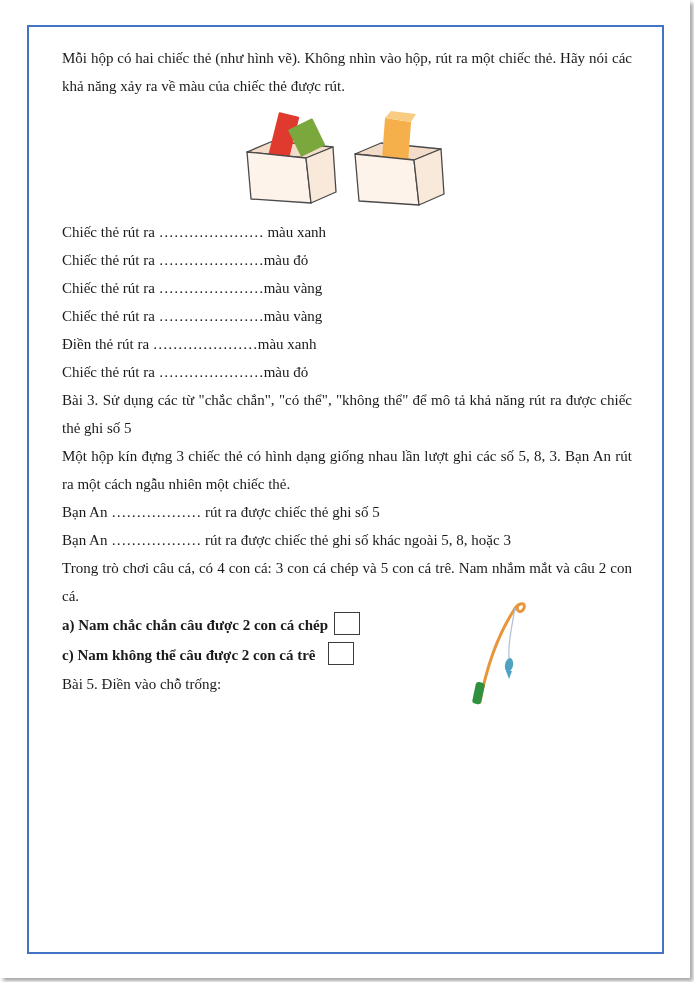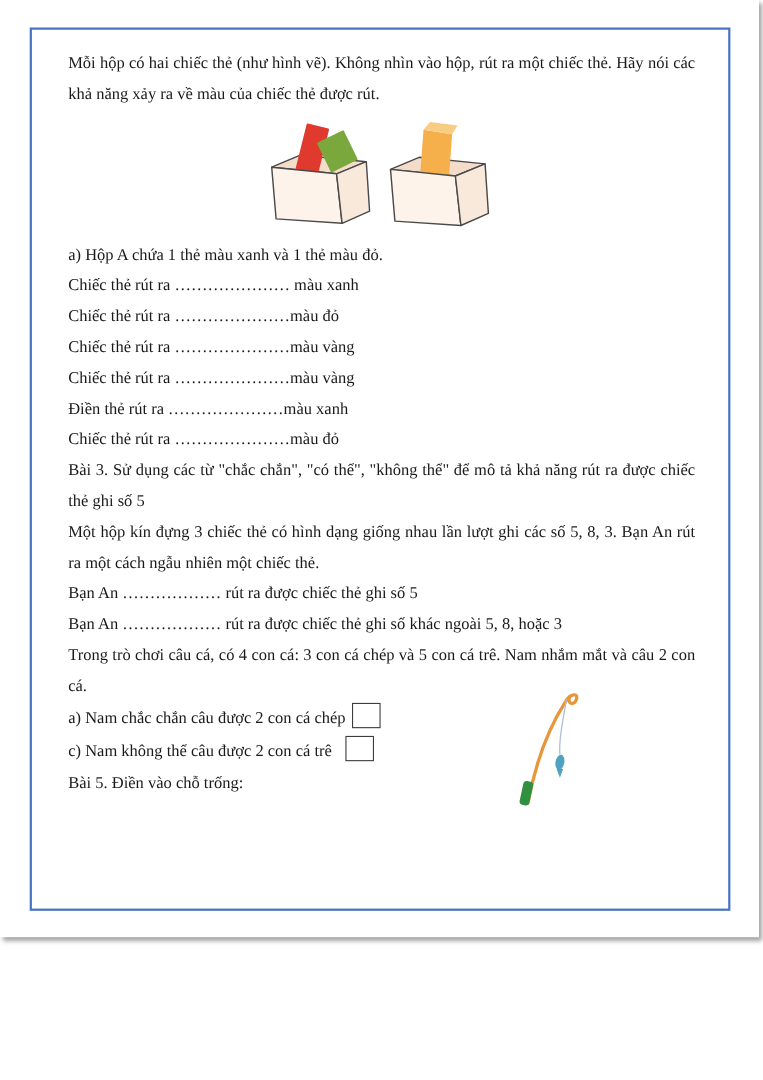--- a/index.html
+++ b/index.html
@@ -2,36 +2,36 @@
 <html><head>
 <meta charset="utf-8">
 <style>
   html,body{margin:0;padding:0;}
   body{
     width:694px;height:982px;background:#ffffff;
     font-family:"Liberation Serif","DejaVu Serif",serif;
     overflow:hidden;
   }
   .sheet{
-    position:relative;width:690px;height:852px;background:#ffffff;
+    position:relative;width:690px;height:978px;background:#ffffff;
     box-shadow:3px 3px 4px rgba(90,90,90,0.55);
   }
   .frame{
     position:absolute;left:27px;top:25px;right:26px;bottom:24px;
     border:2px solid #4472c4;
     pointer-events:none;
   }
   .content{position:absolute;left:62px;top:44px;width:570px;}
   .para{margin:0;font-size:15px;line-height:28px;color:#1a1a1a;}
   .jt{text-align:justify;}
   .bold{font-weight:normal;}
   .figure{width:216px;margin:10px auto 8px;}
   .figure svg{display:block;}
   .bai4-items{position:relative;}
-  .item{line-height:30px;font-size:15px;color:#1a1a1a;white-space:nowrap;}
+  .item{line-height:30px;font-size:15px;color:#1a1a1a;white-space:nowrap;font-weight:bold;}
   .answer-box{
     display:inline-block;width:24px;height:21px;border:1px solid #3c3c3c;
     background:#fff;vertical-align:-5px;margin-left:6px;
   }
   .item.gap-md .answer-box{margin-left:16px;}
   .item.gap-sm .answer-box{margin-left:12px;}
   .rod{position:absolute;right:100px;top:-16px;}
 </style>
 </head>
 <body>
@@ -57,21 +57,20 @@
         <g stroke-linejoin="round">
           <polygon points="116,44 142,33 202,39 175,50" stroke="#4a4a4a" stroke-width="1.3" fill="#f3ddca"></polygon>
           <polygon points="146,8 172,12 169,54 143,48" fill="#f5b04b"></polygon>
           <polygon points="146,8 172,12 177,4 152,1" fill="#f8cc82"></polygon>
           <polygon points="116,44 175,50 180,95 120,91" stroke="#4a4a4a" stroke-width="1.3" fill="#fdf3ea"></polygon>
           <polygon points="175,50 202,39 205,84 180,95" stroke="#4a4a4a" stroke-width="1.3" fill="#f8e9db"></polygon>
         </g>
       </svg>
     </div>
 
-    <p class="para">a) Hộp A chứa 1 thẻ màu xanh và 1 thẻ màu đỏ.</p>
     <p class="para">Chiếc thẻ rút ra ………………… màu xanh</p>
     <p class="para">Chiếc thẻ rút ra …………………màu đỏ</p>
     <p class="para">Chiếc thẻ rút ra …………………màu vàng</p>
 
     <p class="para">Chiếc thẻ rút ra …………………màu vàng</p>
     <p class="para">Điền thẻ rút ra …………………màu xanh</p>
     <p class="para">Chiếc thẻ rút ra …………………màu đỏ</p>
 
     <p class="para bold jt">Bài 3. Sử dụng các từ "chắc chắn", "có thể", "không thể" để mô tả khả năng rút ra được chiếc thẻ ghi số 5</p>
     <p class="para jt">Một hộp kín đựng 3 chiếc thẻ có hình dạng giống nhau lần lượt ghi các số 5, 8, 3. Bạn An rút ra một cách ngẫu nhiên một chiếc thẻ.</p>

